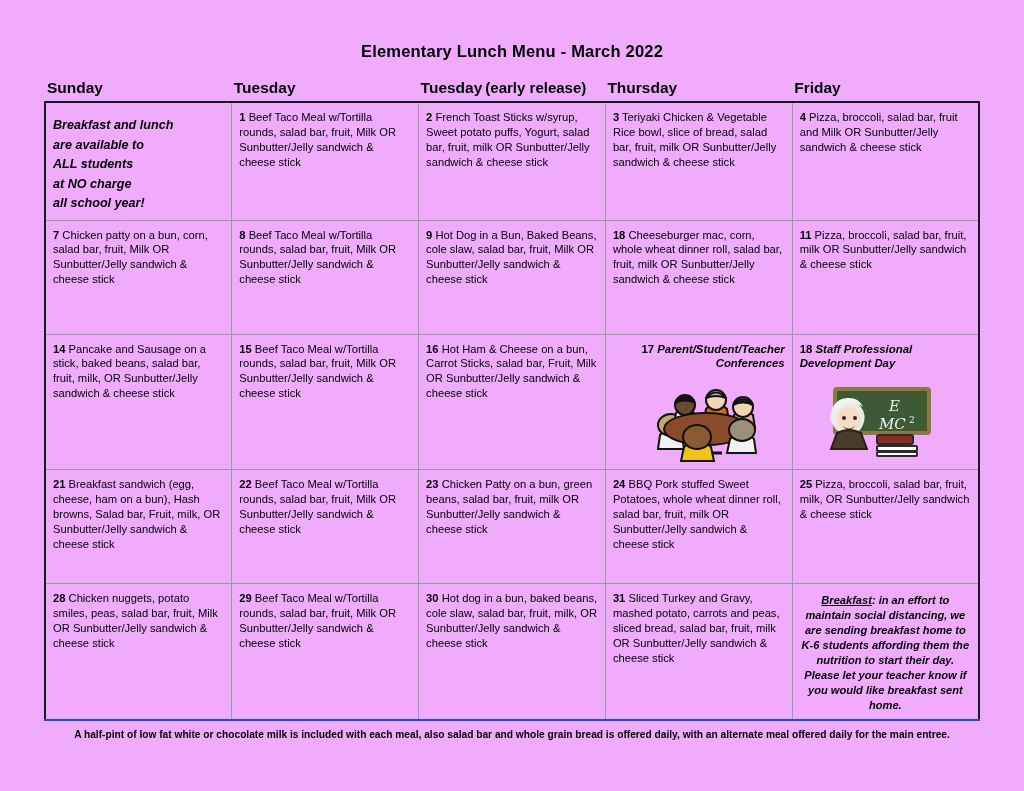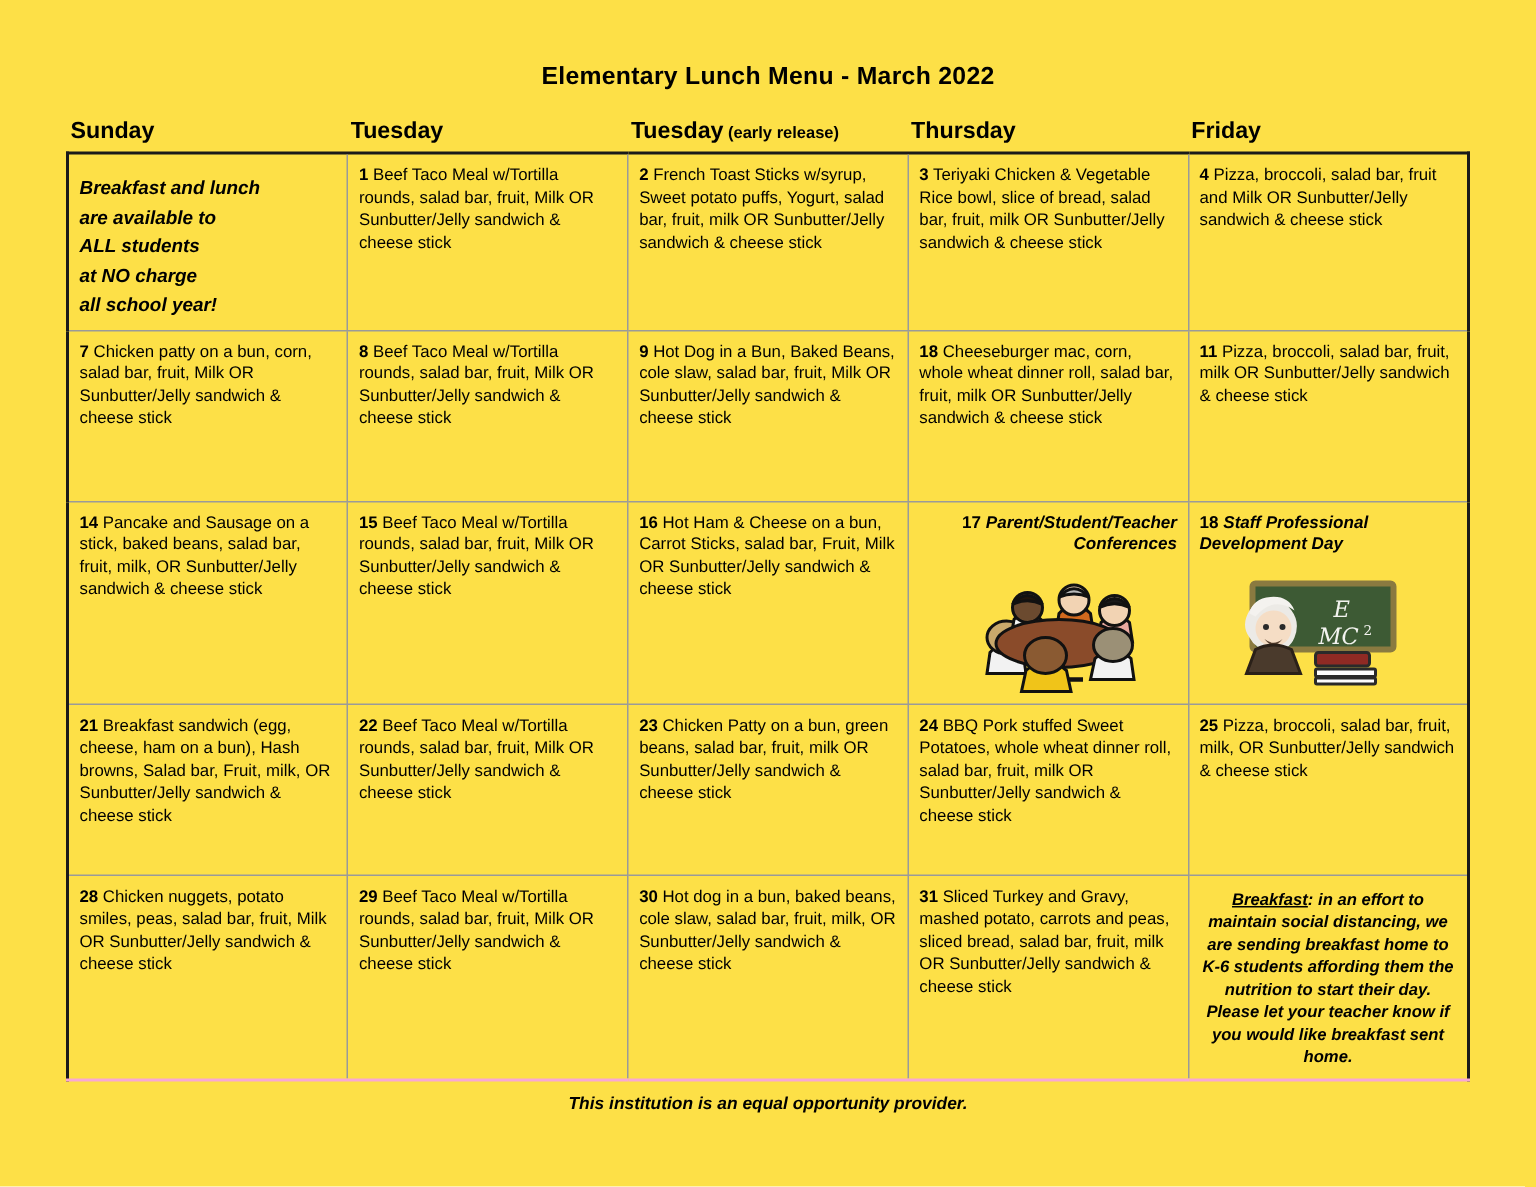--- a/index.html
+++ b/index.html
@@ -9,21 +9,21 @@
     width: 1024px;
     height: 791px;
     background: #ffffff;
     font-family: "Liberation Sans", sans-serif;
     color: #000000;
   }
   #page {
     position: relative;
     width: 1024px;
     height: 791px;
-    background: #fde047;
+    background: #f0abfc;
     overflow: hidden;
   }
   .title {
     text-align: center;
     font-size: 16.5px;
     font-weight: bold;
     letter-spacing: 0.2px;
     margin: 0;
     padding-top: 42px;
   }
@@ -42,36 +42,36 @@
   thead th {
     border: none;
     text-align: left;
     font-size: 15.5px;
     font-weight: bold;
     padding: 0 0 4px 2px;
     vertical-align: bottom;
     white-space: nowrap;
   }
   thead th .early {
-    font-size: 11px;
+    font-size: 15px;
     font-weight: bold;
     padding-left: 3px;
   }
 
   tbody td {
     border: 1px solid #9a9a9a;
     vertical-align: top;
     padding: 7px 7px 6px 7px;
     font-size: 11.2px;
     line-height: 1.33;
     height: 114px;
   }
   
   tbody tr:first-child td { border-top: 2px solid #1a1a1a; }
-  tbody tr:last-child td { border-bottom: 2px solid #f9a8d4; }
+  tbody tr:last-child td { border-bottom: 2px solid #1d4ed8; }
   tbody td:first-child { border-left: 2px solid #1a1a1a; }
   tbody td:last-child { border-right: 2px solid #1a1a1a; }
 
   .daynum {
     font-weight: bold;
   }
   .daytext { font-weight: normal; }
 
   .announce {
     text-align: left;
@@ -252,16 +252,16 @@
             <td><span class="daynum">31</span><span class="daytext"> Sliced Turkey and Gravy, mashed potato, carrots and peas, sliced bread, salad bar, fruit, milk OR Sunbutter/Jelly sandwich &amp; cheese stick</span></td>
             <td>
               <div class="notice"><u>Breakfast</u>: in an effort to maintain social distancing, we are sending breakfast home to K-6 students affording them the nutrition to start their day. Please let your teacher know if you would like breakfast sent home.</div>
             </td>
           </tr>
         </tbody>
     </table>
   </div>
 
   <div class="footer">
-    <div class="f3">This institution is an equal opportunity provider.</div>
+    <div class="f1">A half-pint of low fat white or chocolate milk is included with each meal, also salad bar and whole grain bread is offered daily, with an alternate meal offered daily for the main entree.</div>
   </div>
 
 </div>
 
 </body></html>

